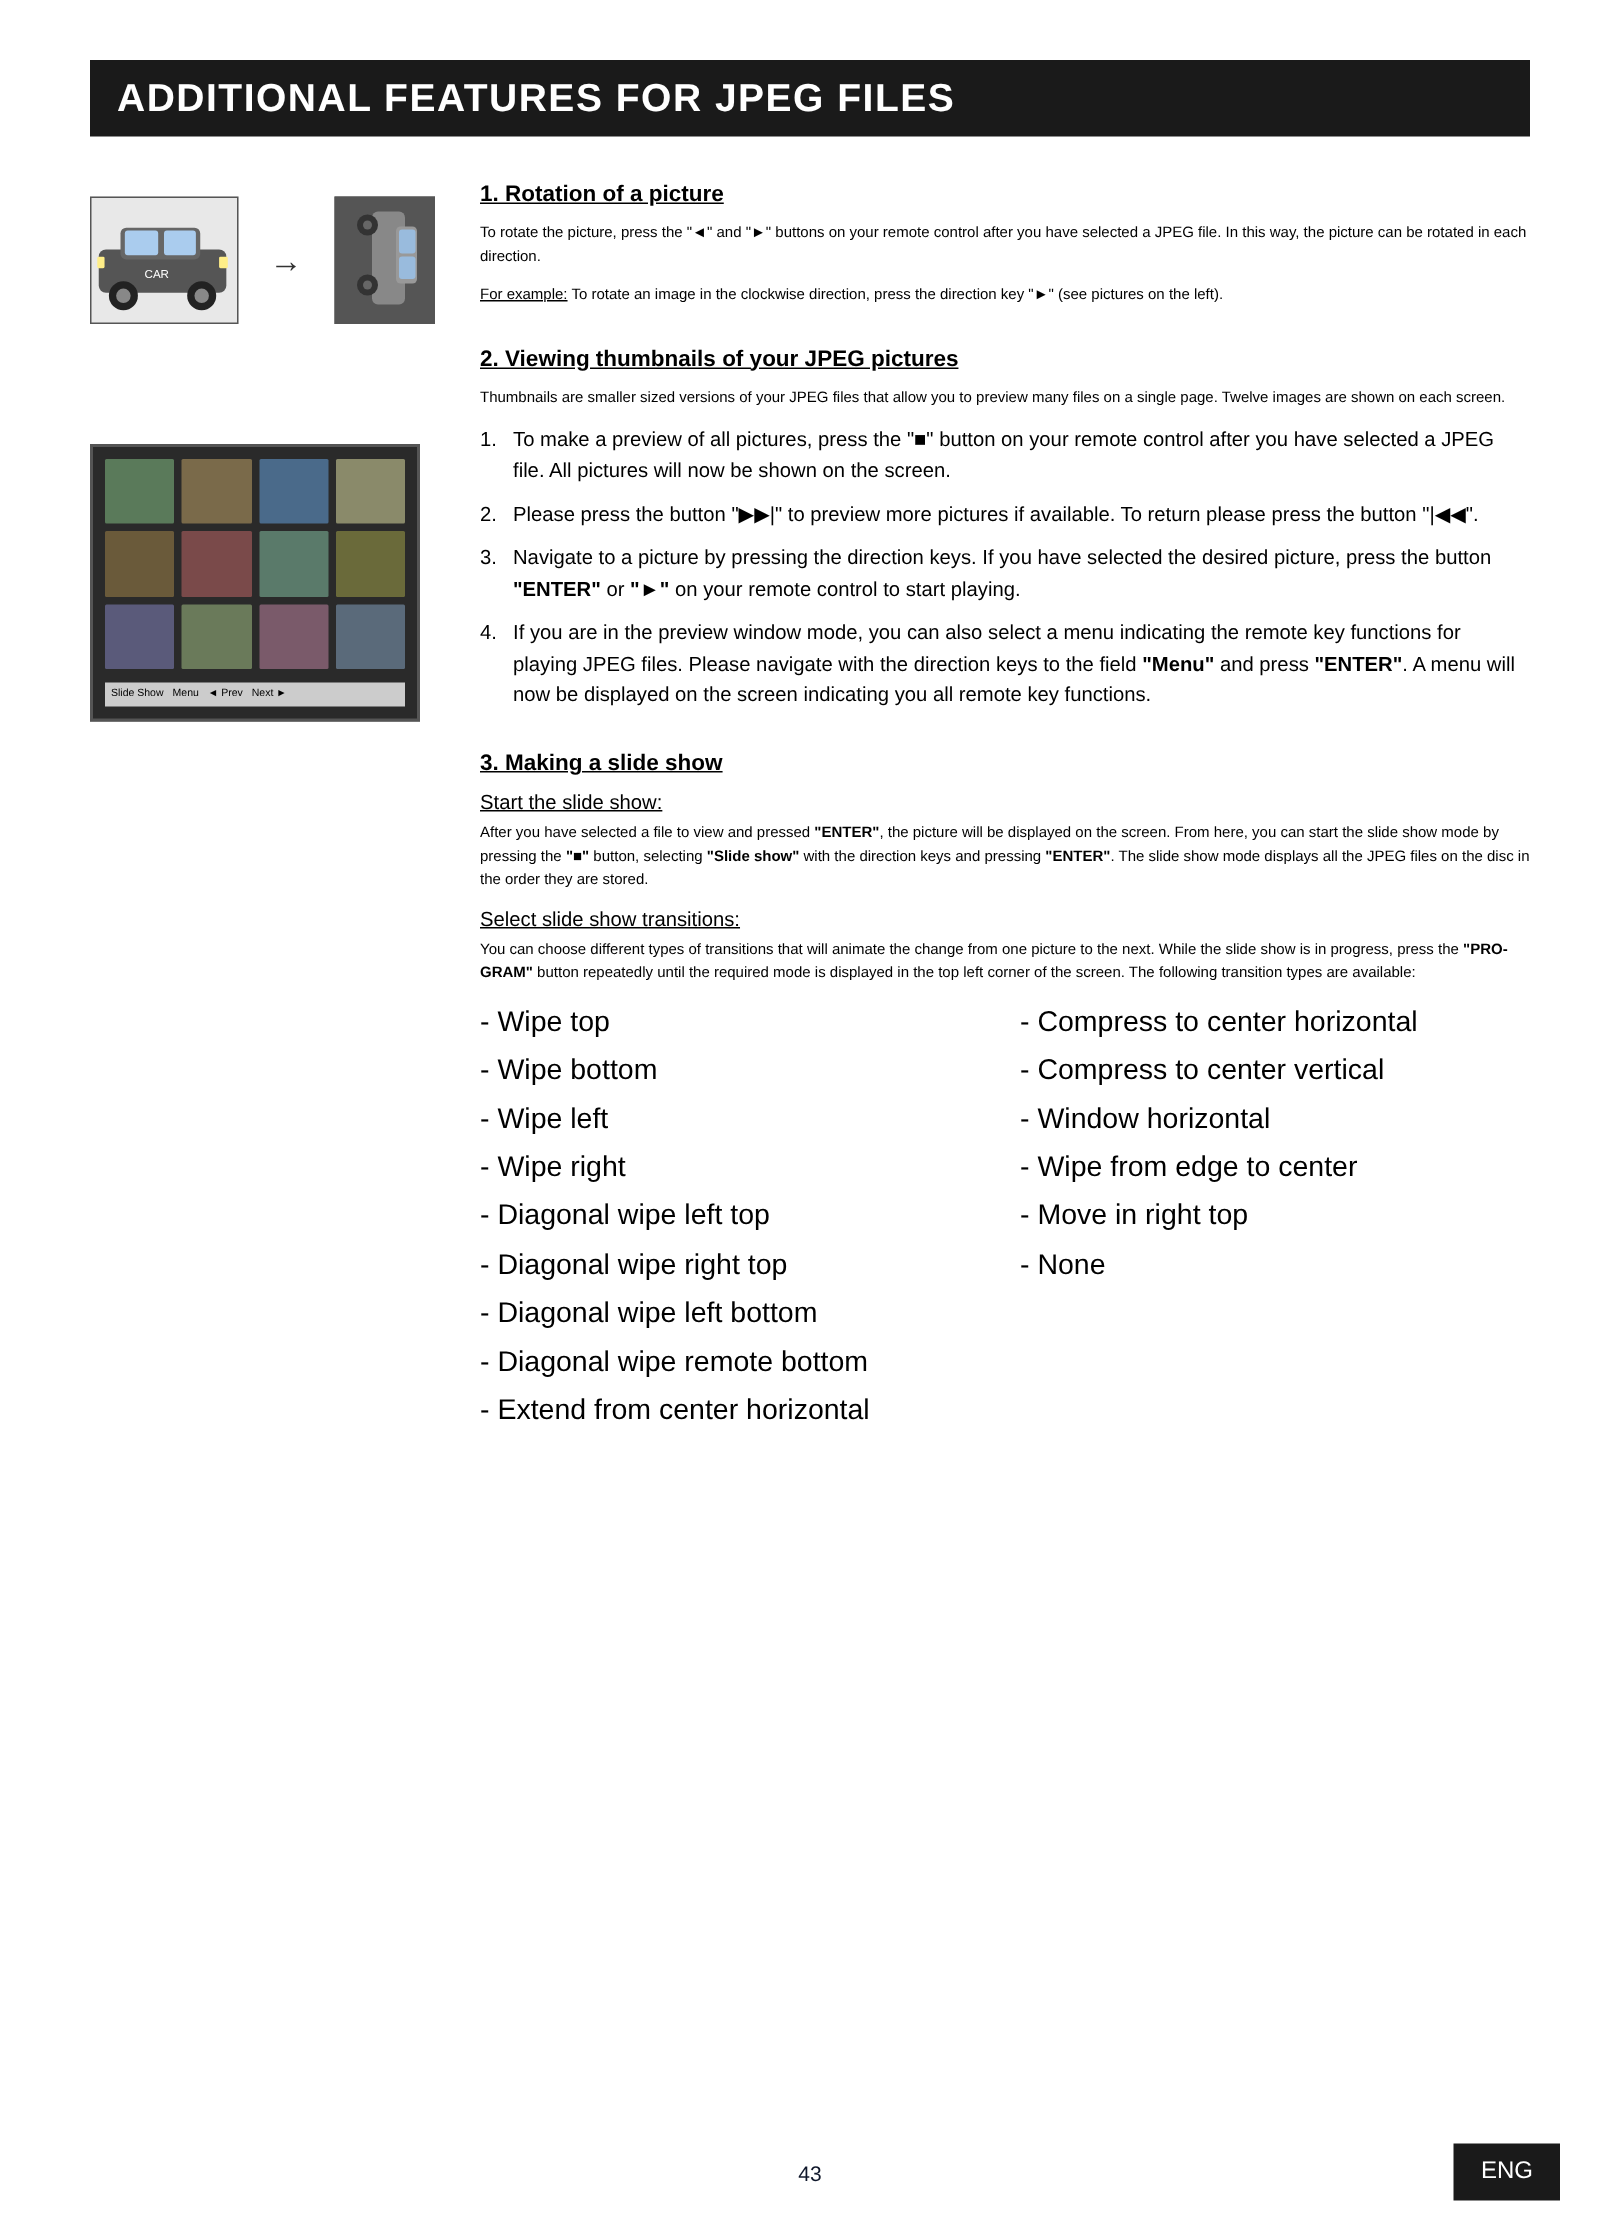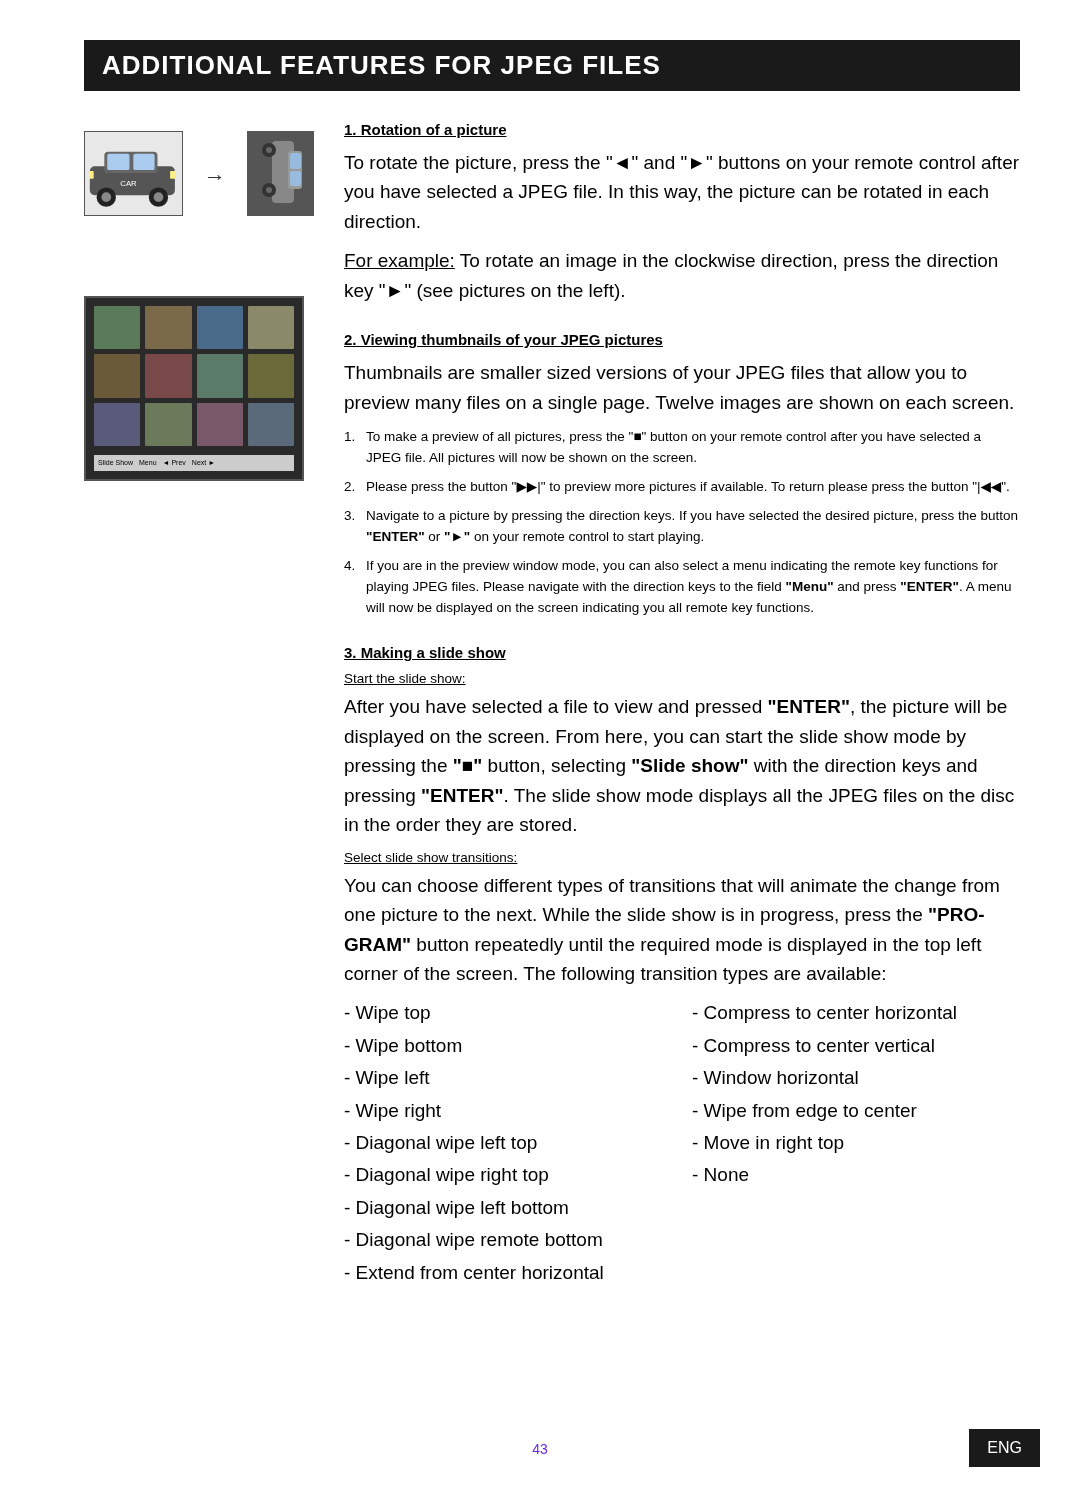--- a/index.html
+++ b/index.html
@@ -9,21 +9,21 @@
       background: #ffffff;
       font-family: Arial, Helvetica, sans-serif;
       font-size: 13.5px;
       color: #000000;
       position: relative;
     }
 
     .page {
       width: 1080px;
       min-height: 1487px;
-      padding: 40px 60px 60px 84px;
+      padding: 40px 60px 60px 60px;
       position: relative;
     }
 
     
     .page-header {
       background: #1a1a1a;
       color: #ffffff;
       padding: 10px 18px;
       margin-bottom: 30px;
     }
@@ -134,21 +134,21 @@
       margin-top: 4px;
     }
 
     .thumb-toolbar span {
       font-size: 7px;
       color: #000;
     }
 
     
     p {
-      font-size: 19px;
+      font-size: 10px;
       line-height: 1.55;
       margin-bottom: 10px;
     }
 
     .underline-text {
       text-decoration: underline;
     }
 
     
     ol {
@@ -202,21 +202,21 @@
       bottom: 30px;
       left: 0;
       right: 0;
       display: flex;
       align-items: center;
       justify-content: center;
     }
 
     .page-number {
       font-size: 14px;
-      color: #6d28d9;
+      color: #0f172a;
     }
 
     .eng-badge {
       position: absolute;
       bottom: 20px;
       right: 40px;
       background: #1a1a1a;
       color: #ffffff;
       font-size: 16px;
       font-weight: normal;

